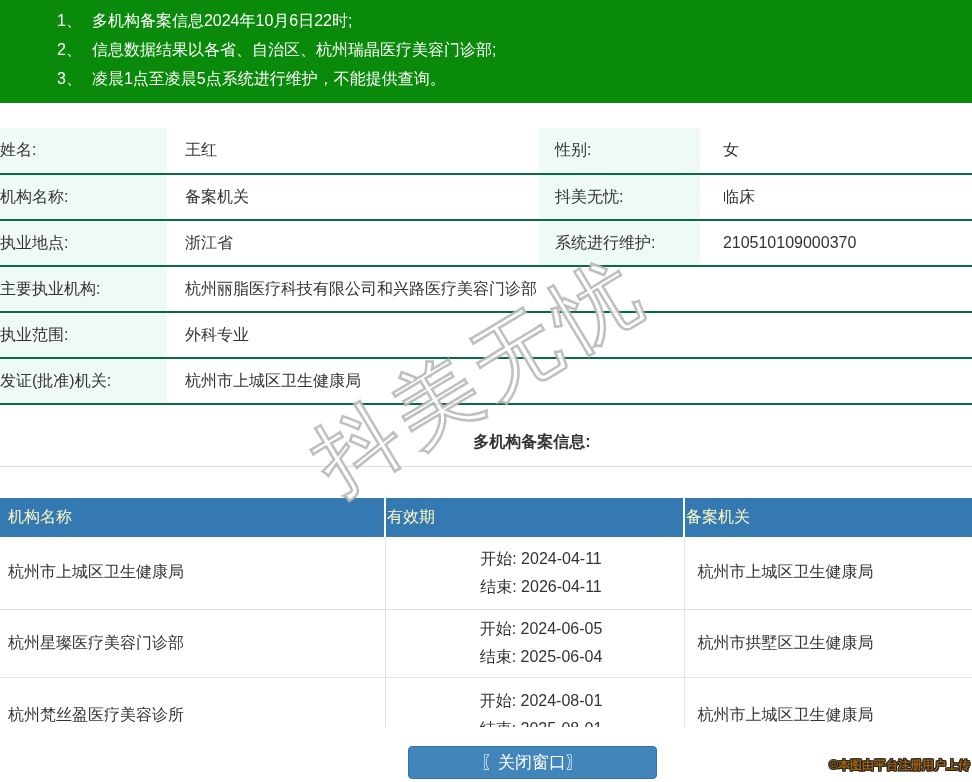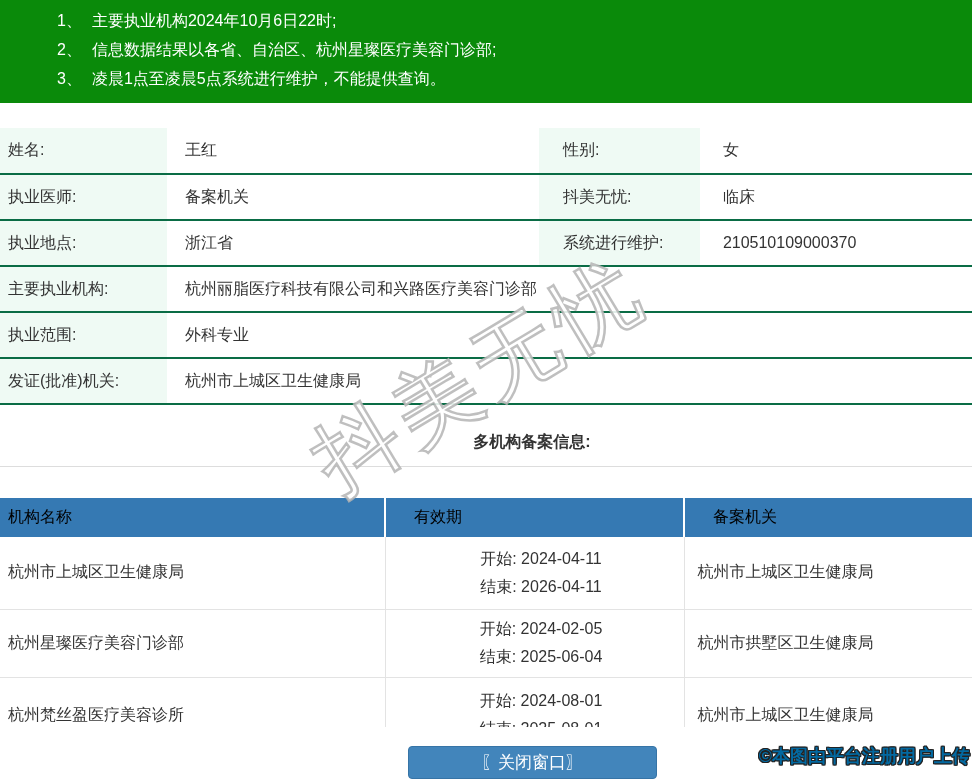--- a/index.html
+++ b/index.html
@@ -22,44 +22,44 @@
 
   
   .info-table{
     position:absolute;top:128px;left:0;width:1064px;
     border-collapse:collapse;font-size:16px;
   }
   .info-table td{
     height:46px;border-bottom:2px solid var(--row-border-green,#0a6c45);
     vertical-align:middle;padding:0;
   }
-  .info-table td.lbl{background:var(--label-bg,#effaf4);padding-left:8px;width:165px;}
+  .info-table td.lbl{background:var(--label-bg,#effaf4);width:165px;}
   .info-table td.val{padding-left:18px;width:368px;}
-  .info-table td.lbl2{background:var(--label-bg,#effaf4);padding-left:24px;width:159px;}
+  .info-table td.lbl2{background:var(--label-bg,#effaf4);padding-left:16px;width:159px;}
   .info-table td.val2{padding-left:23px;width:360px;}
 
   
   .section-title{
     position:absolute;top:419px;left:0;width:1064px;height:48px;
     border-bottom:1px solid #ddd;
     text-align:center;font-weight:700;font-size:16px;
     display:flex;align-items:center;justify-content:center;
   }
 
   
   .record-clip{position:absolute;top:498px;left:0;width:1064px;height:229px;overflow:hidden;}
   .record-table{width:1064px;border-collapse:collapse;font-size:16px;table-layout:fixed;}
   .record-table col.c1{width:385px;}
   .record-table col.c2{width:299px;}
   .record-table col.c3{width:380px;}
   .record-table th{
-    background:var(--table-header-blue,#3579b3);color:#000000;font-weight:400;
+    background:var(--table-header-blue,#3579b3);color:#fef9c3;font-weight:400;
     height:39px;text-align:left;padding:0 0 0 8px;font-size:16px;
   }
-  .record-table th + th{border-left:2px solid #fff;padding-left:28px;}
+  .record-table th + th{border-left:2px solid #fff;padding-left:1px;}
   .record-table td{
     border-bottom:1px solid var(--light-border,#e3e3e3);
     vertical-align:middle;padding:0 0 0 8px;background:#fff;
   }
   .record-table td + td{border-left:1px solid var(--light-border,#e3e3e3);padding-left:13px;}
   .record-table tr.r1 td{height:72px;}
   .record-table tr.r2 td{height:68px;}
   .record-table tr.r3 td{height:76px;}
   .dates div{line-height:28px;text-align:center;}
 
@@ -75,54 +75,54 @@
   
   .wm-big{
     position:absolute;left:480px;top:376px;z-index:5;
     transform:translate(-50%,-50%) rotate(-31deg);
     font-size:84px;letter-spacing:8px;white-space:nowrap;
     color:rgba(255,255,255,0.88);
     -webkit-text-stroke:2.5px rgba(180,180,180,0.85);
     pointer-events:none;
   }
   .wm-corner{
-    position:absolute;right:2px;bottom:14px;z-index:10;
-    font-size:18px;font-weight:700;color:#0369a1;white-space:nowrap;
+    position:absolute;right:2px;bottom:8px;z-index:10;
+    font-size:12px;font-weight:700;color:#a16207;white-space:nowrap;
     text-shadow:-1px -1px 0 #222,1px -1px 0 #222,-1px 1px 0 #222,1px 1px 0 #222,0 1px 0 #222,0 -1px 0 #222,1px 0 0 #222,-1px 0 0 #222;
     pointer-events:none;
   }
 </style>
 </head>
 <body>
 
 <div class="viewport">
   <div class="page">
 
     <div class="notice">
       <div class="line">
-        <span class="num">1、</span><span>主要执业机构</span><b>2024年10月6日22时</b><span>;</span>
+        <span class="num">1、</span><span>多机构备案信息</span><b>2024年10月6日22时</b><span>;</span>
       </div>
       <div class="line">
-        <span class="num">2、</span><span>信息数据结果以各省、自治区、杭州星璨医疗美容门诊部;</span><b></b><span></span>
+        <span class="num">2、</span><span>信息数据结果以各省、自治区、杭州瑞晶医疗美容门诊部;</span><b></b><span></span>
       </div>
       <div class="line">
         <span class="num">3、</span><span></span><b>凌晨1点至凌晨5点</b><span>系统进行维护，不能提供查询。</span>
       </div>
     </div>
 
     <table class="info-table">
       <tbody>
           <tr>
         <td class="lbl">姓名:</td>
         <td class="val">王红</td>
         <td class="lbl2">性别:</td>
         <td class="val2">女</td>
       </tr>
       <tr>
-        <td class="lbl">执业医师:</td>
+        <td class="lbl">机构名称:</td>
         <td class="val">备案机关</td>
         <td class="lbl2">抖美无忧:</td>
         <td class="val2">临床</td>
       </tr>
       <tr>
         <td class="lbl">执业地点:</td>
         <td class="val">浙江省</td>
         <td class="lbl2">系统进行维护:</td>
         <td class="val2">210510109000370</td>
       </tr>
@@ -160,21 +160,21 @@
           <td>杭州市上城区卫生健康局</td>
           <td class="dates">
             <div>开始: 2024-04-11</div>
             <div>结束: 2026-04-11</div>
           </td>
           <td>杭州市上城区卫生健康局</td>
         </tr>
         <tr class="r2">
           <td>杭州星璨医疗美容门诊部</td>
           <td class="dates">
-            <div>开始: 2024-02-05</div>
+            <div>开始: 2024-06-05</div>
             <div>结束: 2025-06-04</div>
           </td>
           <td>杭州市拱墅区卫生健康局</td>
         </tr>
         <tr class="r3">
           <td>杭州梵丝盈医疗美容诊所</td>
           <td class="dates">
             <div>开始: 2024-08-01</div>
             <div>结束: 2025-08-01</div>
           </td>

